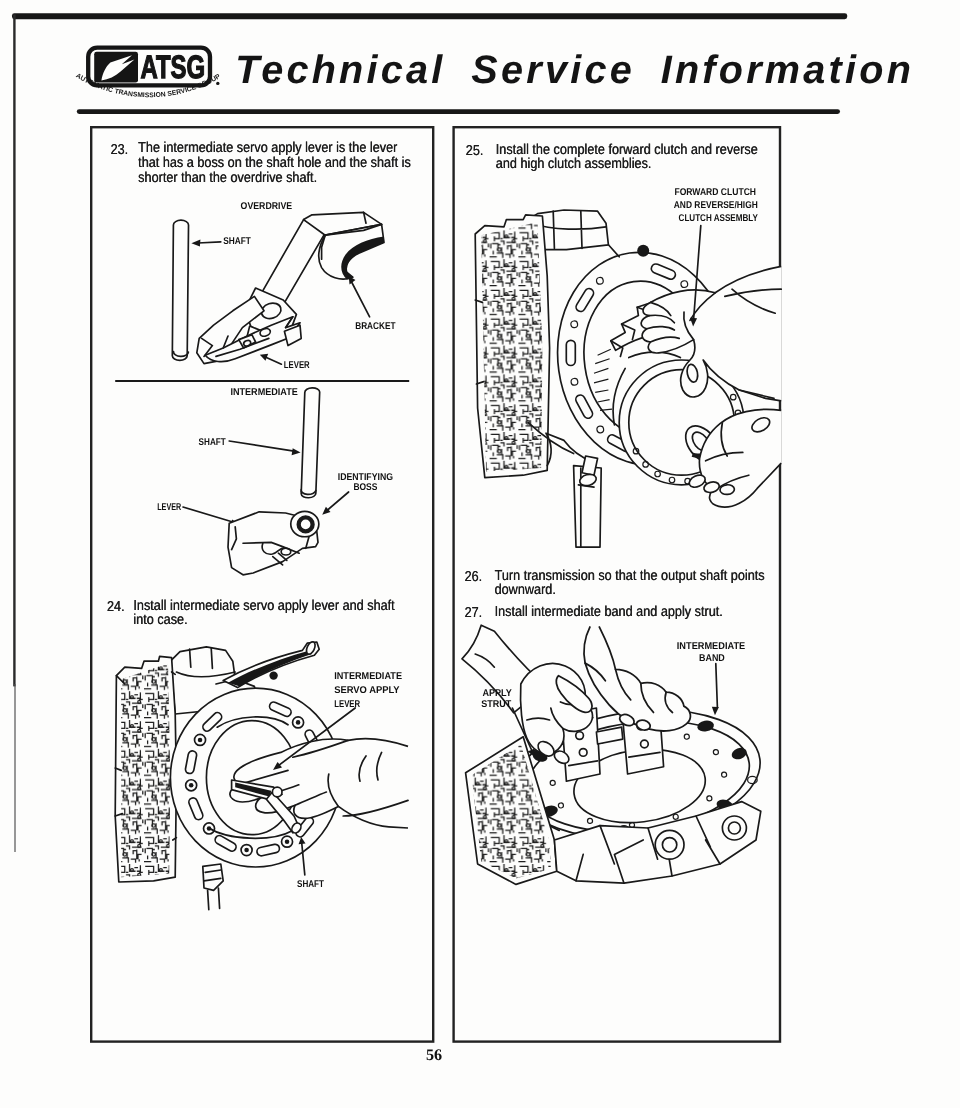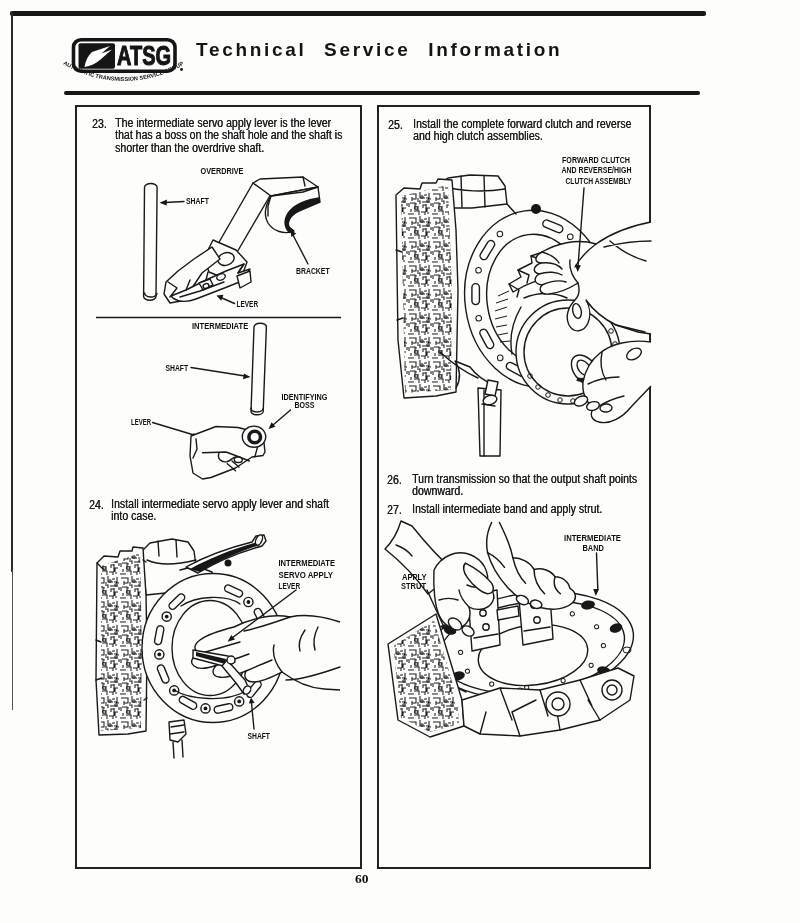--- a/index.html
+++ b/index.html
@@ -27,21 +27,21 @@
   <rect x="23.5" y="13.2" width="36.5" height="25.6" rx="2" fill="#151515"></rect>
   <path d="M29.5 37 C30.5 31 33 25.5 37 22 L55 16 L46.5 23.5 L57 19.5 L45.5 29.5 C41 33.5 35.5 36.2 29.5 37 Z" fill="#fdfdfc"></path>
   <text x="62" y="35.4" font-family="Liberation Sans" font-size="27" font-weight="bold" fill="#151515" stroke="#151515" stroke-width="1.05" textLength="54" lengthAdjust="spacingAndGlyphs">ATSG</text>
   <circle cx="126.5" cy="39.5" r="1.4" fill="#151515"></circle>
   <path id="arcp" d="M 8 34 A 118 118 0 0 0 130 34" fill="none" stroke="none"></path>
   <text font-size="5.65" font-weight="bold" letter-spacing="0" fill="#151515" font-family="Liberation Sans">
     <textPath href="#arcp" startOffset="0">AUTOMATIC TRANSMISSION SERVICE GROUP</textPath>
   </text>
 </svg>
 
-<div class="abs" style="left:196px;top:38.6px;white-space:nowrap;font-size:19px;font-weight:bold;letter-spacing:2.7px;word-spacing:9.6px;color:#141414;">Technical Service Information</div>
+<div class="abs" style="left:196px;top:38.6px;white-space:nowrap;font-size:33px;font-weight:bold;letter-spacing:2.7px;word-spacing:9.6px;color:#141414;font-style:italic;">Technical Service Information</div>
 
 <div class="abs" style="left:64px;top:91px;width:636px;height:4px;background:#171717;border-radius:2px;"></div>
 
 <div class="box" style="left:75px;top:105px;width:283px;height:760px;"></div>
 <div class="box" style="left:377px;top:105px;width:270px;height:760px;"></div>
 
 <div class="num" style="left:92px;top:117px;">23.</div>
 <div class="itm" style="left:115px;top:117px;">The intermediate servo apply lever is the lever<br>that has a boss on the shaft hole and the shaft is<br>shorter than the overdrive shaft.</div>
 
 <div class="num" style="left:89px;top:498px;">24.</div>
@@ -49,21 +49,21 @@
 
 <div class="num" style="left:388px;top:118px;">25.</div>
 <div class="itm" style="left:413px;top:118px;">Install the complete forward clutch and reverse<br>and high clutch assemblies.</div>
 
 <div class="num" style="left:387px;top:473px;">26.</div>
 <div class="itm" style="left:412px;top:473px;">Turn transmission so that the output shaft points<br>downward.</div>
 
 <div class="num" style="left:387px;top:503px;">27.</div>
 <div class="itm" style="left:412px;top:503px;">Install intermediate band and apply strut.</div>
 
-<div class="abs" style="left:355px;top:871px;font-family:'Liberation Serif',serif;font-size:13.5px;font-weight:bold;color:#111;">60</div>
+<div class="abs" style="left:355px;top:871px;font-family:'Liberation Serif',serif;font-size:13.5px;font-weight:bold;color:#111;">56</div>
 
 <svg width="0" height="0" style="left:0;top:0;">
   <defs>
     <pattern id="maze" width="24" height="24" patternUnits="userSpaceOnUse">
       <g fill="none" stroke="#1c1c1c" stroke-width="1.05">
         <path d="M1 2 h7 v5 h-4 M12 0 v6 h5 M2 11 h5 v6 M14 10 h8 M18 12 v8 M6 19 h5 v4 M21 1 v5 h-3 M0 22 h6 M22 16 h-3 v4 M10 14 v5 M1 15 v-4 M23 7 h-3 M9 9 h3 v3 M4 5 v4 M16 3 h3 M13 20 h4 v3 M20 22 v-2 M7 12 h2 M11 7 h-2 M15 16 v-3 h3 M3 20 v-3 M23 11 v3"></path>
         <circle cx="8" cy="16" r="1.5"></circle>
         <circle cx="20" cy="9" r="1.2"></circle>
         <circle cx="14" cy="5" r="1.2"></circle>
       </g>

